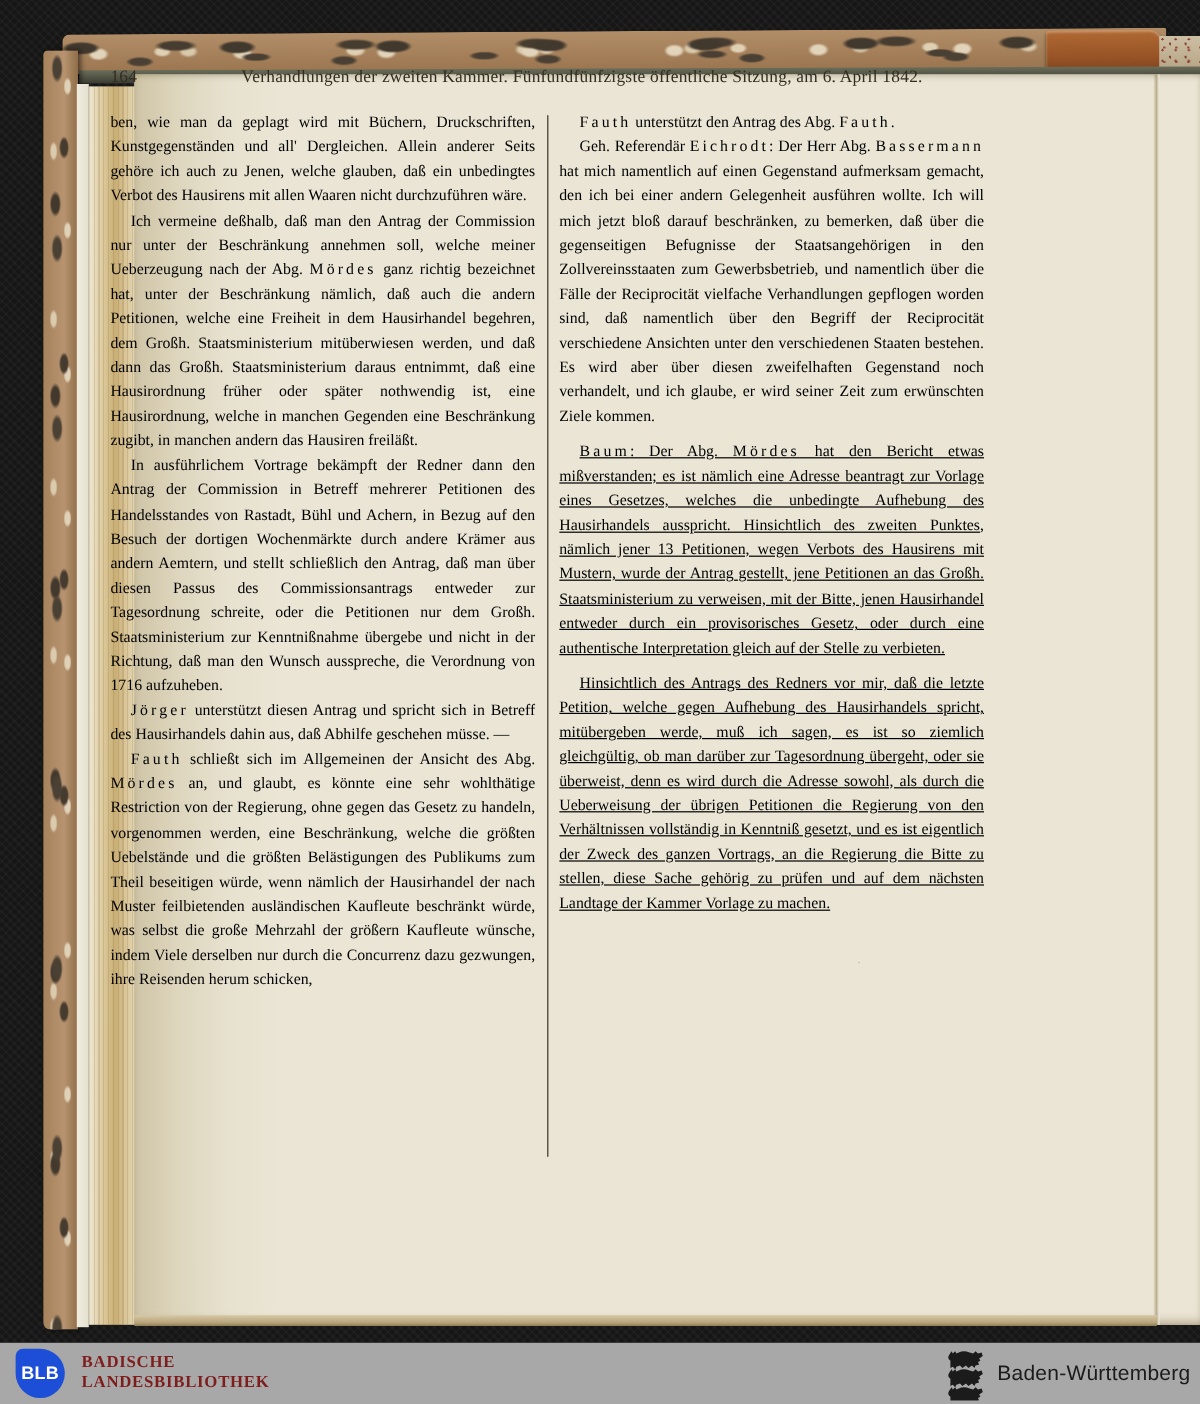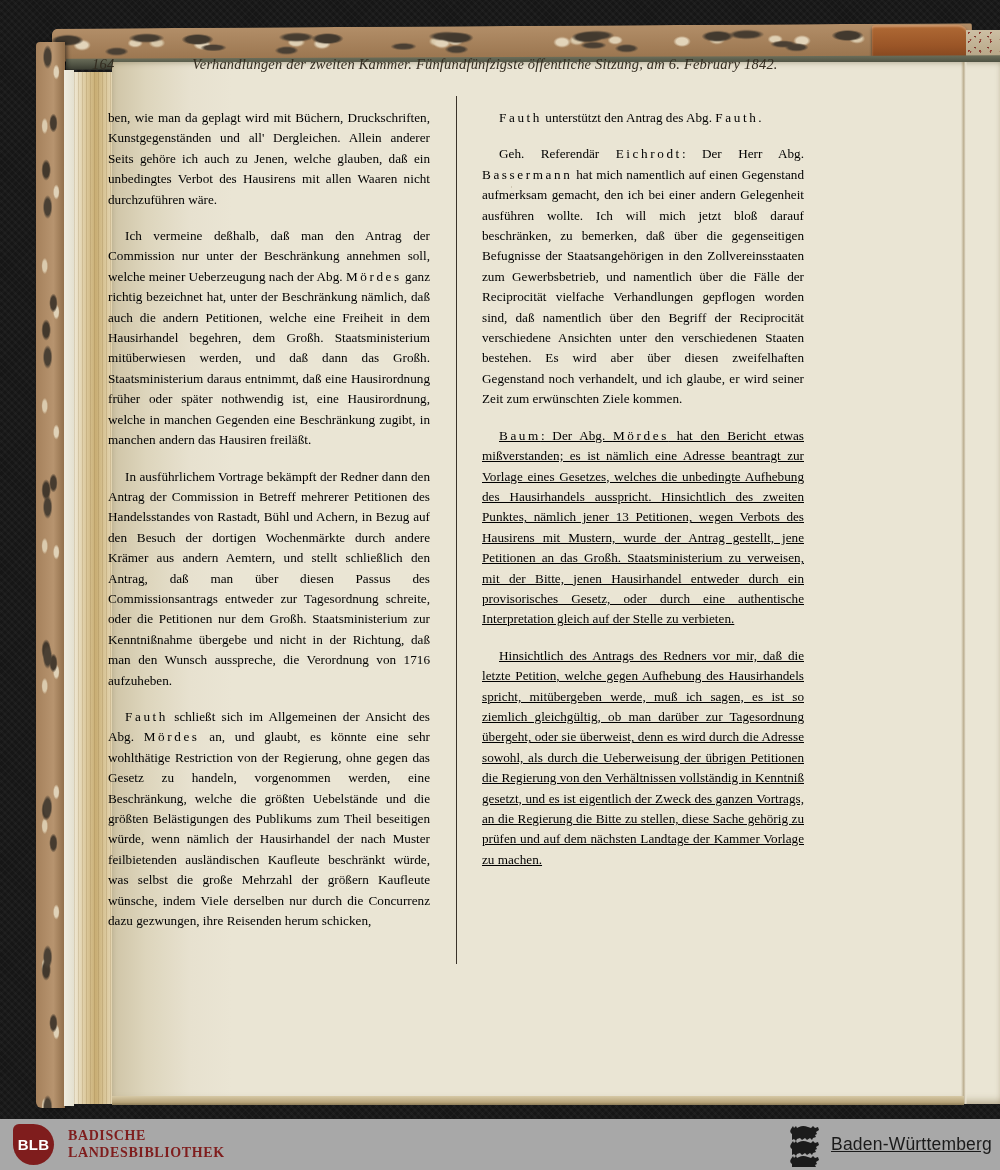--- a/index.html
+++ b/index.html
@@ -89,27 +89,27 @@
     position:absolute;left:961px;top:62px;width:6px;height:1042px;
     background:linear-gradient(90deg, transparent, rgba(150,130,90,0.55) 45%, rgba(236,231,216,0.9) 80%, transparent);
   }
   .page-bottom-stack{
     position:absolute;left:112px;top:1096px;width:852px;height:9px;
     background:linear-gradient(180deg,#d6c9a6,#b7a379 70%, #8d7c58);
   }
 
   
   .print{position:absolute;left:92px;top:56px;width:728px;color:#332c20;}
-  .page-head{display:flex;align-items:baseline;font-size:14.5px;letter-spacing:0.2px;font-style:italic;}
+  .page-head{display:flex;align-items:baseline;font-size:14.5px;letter-spacing:0.2px;}
   .page-num{width:58px;}
   .head-title{flex:1;text-align:center;}
   .text-block{position:absolute;left:92px;top:92px;width:728px;height:878px;display:flex;gap:20px;}
   .col{width:354px;height:100%;overflow:hidden;text-align:justify;font-size:13.2px;line-height:20.4px;}
   .col-divider{position:absolute;left:456px;top:96px;width:1px;height:868px;background:#3a332a;}
-  .para{margin:16px;text-indent:17px;}
+  .para{margin:0;text-indent:17px;}
   .para.noind{text-indent:0;}
   .para.gap{margin-top:9px;text-decoration:underline;}
   .speaker{letter-spacing:2.6px;}
 
   
   .footer-bar{
     position:absolute;left:0;bottom:0;width:1000px;height:51px;
     background:#a8a8a8;
     display:flex;align-items:center;
     font-family:"Liberation Sans", sans-serif;
@@ -119,64 +119,65 @@
     border-radius:6px 50% 50% 50%;
     display:flex;align-items:center;justify-content:center;
     color:#ffffff;font-weight:bold;font-size:15px;letter-spacing:0.3px;
   }
   .lib-name{
     margin-left:14px;font-weight:bold;font-size:14px;line-height:1.2;
     color:#7f1d1d;letter-spacing:0.6px;font-family:Liberation Serif, serif;
   }
   .footer-spacer{flex:1;}
   .coat-of-arms{width:34px;height:44px;margin-right:9px;}
-  .region-name{font-size:17.5px;color:#1b1b1b;margin-right:8px;letter-spacing:0.2px;text-decoration:underline;}
+  .region-name{font-size:17.5px;color:#1b1b1b;margin-right:8px;letter-spacing:0.2px;}
 </style>
 </head>
 <body>
 
 <div class="scene">
 
   <div class="book-top-edge"></div>
   <div class="leather-corner"></div>
   <div class="fore-edge-pages"></div>
   <div class="top-page-block-edge"></div>
   <div class="left-cover-strip"></div>
   <div class="endpaper-strip"></div>
   <div class="page-stack-left"></div>
   <div class="page-main"></div>
   <div class="page-crease"></div>
   <div class="page-bottom-stack"></div>
 
   <div class="print">
     <div class="page-head">
       <span class="page-num">164</span>
-      <span class="head-title">Verhandlungen der zweiten Kammer.  Fünfundfünfzigste öffentliche Sitzung, am 6. February 1842.</span>
+      <span class="head-title">Verhandlungen der zweiten Kammer.  Fünfundfünfzigste öffentliche Sitzung, am 6. April 1842.</span>
     </div>
   </div>
 
   <div class="col-divider"></div>
 
   <div class="text-block">
     <div class="col">
         <p class="para noind">ben, wie man da geplagt wird mit Büchern, Druckschriften, Kunstgegenständen und all' Dergleichen. Allein anderer Seits gehöre ich auch zu Jenen, welche glauben, daß ein unbedingtes Verbot des Hausirens mit allen Waaren nicht durchzuführen wäre.</p>
         <p class="para">Ich vermeine deßhalb, daß man den Antrag der Commission nur unter der Beschränkung annehmen soll, welche meiner Ueberzeugung nach der Abg. <span class="speaker">Mördes</span> ganz richtig bezeichnet hat, unter der Beschränkung nämlich, daß auch die andern Petitionen, welche eine Freiheit in dem Hausirhandel begehren, dem Großh. Staatsministerium mitüberwiesen werden, und daß dann das Großh. Staatsministerium daraus entnimmt, daß eine Hausirordnung früher oder später nothwendig ist, eine Hausirordnung, welche in manchen Gegenden eine Beschränkung zugibt, in manchen andern das Hausiren freiläßt.</p>
         <p class="para">In ausführlichem Vortrage bekämpft der Redner dann den Antrag der Commission in Betreff mehrerer Petitionen des Handelsstandes von Rastadt, Bühl und Achern, in Bezug auf den Besuch der dortigen Wochenmärkte durch andere Krämer aus andern Aemtern, und stellt schließlich den Antrag, daß man über diesen Passus des Commissionsantrags entweder zur Tagesordnung schreite, oder die Petitionen nur dem Großh. Staatsministerium zur Kenntnißnahme übergebe und nicht in der Richtung, daß man den Wunsch ausspreche, die Verordnung von 1716 aufzuheben.</p>
+        <p class="para"><span class="speaker">Jörger</span> unterstützt diesen Antrag und spricht sich in Betreff des Hausirhandels dahin aus, daß Abhilfe geschehen müsse. —</p>
         <p class="para"><span class="speaker">Fauth</span> schließt sich im Allgemeinen der Ansicht des Abg. <span class="speaker">Mördes</span> an, und glaubt, es könnte eine sehr wohlthätige Restriction von der Regierung, ohne gegen das Gesetz zu handeln, vorgenommen werden, eine Beschränkung, welche die größten Uebelstände und die größten Belästigungen des Publikums zum Theil beseitigen würde, wenn nämlich der Hausirhandel der nach Muster feilbietenden ausländischen Kaufleute beschränkt würde, was selbst die große Mehrzahl der größern Kaufleute wünsche, indem Viele derselben nur durch die Concurrenz dazu gezwungen, ihre Reisenden herum schicken,</p>
       </div>
     <div class="col">
         <p class="para"><span class="speaker">Fauth</span> unterstützt den Antrag des Abg. <span class="speaker">Fauth</span>.</p>
         <p class="para">Geh. Referendär <span class="speaker">Eichrodt</span>: Der Herr Abg. <span class="speaker">Bassermann</span> hat mich namentlich auf einen Gegenstand aufmerksam gemacht, den ich bei einer andern Gelegenheit ausführen wollte. Ich will mich jetzt bloß darauf beschränken, zu bemerken, daß über die gegenseitigen Befugnisse der Staatsangehörigen in den Zollvereinsstaaten zum Gewerbsbetrieb, und namentlich über die Fälle der Reciprocität vielfache Verhandlungen gepflogen worden sind, daß namentlich über den Begriff der Reciprocität verschiedene Ansichten unter den verschiedenen Staaten bestehen. Es wird aber über diesen zweifelhaften Gegenstand noch verhandelt, und ich glaube, er wird seiner Zeit zum erwünschten Ziele kommen.</p>
         <p class="para gap"><span class="speaker">Baum</span>: Der Abg. <span class="speaker">Mördes</span> hat den Bericht etwas mißverstanden; es ist nämlich eine Adresse beantragt zur Vorlage eines Gesetzes, welches die unbedingte Aufhebung des Hausirhandels ausspricht. Hinsichtlich des zweiten Punktes, nämlich jener 13 Petitionen, wegen Verbots des Hausirens mit Mustern, wurde der Antrag gestellt, jene Petitionen an das Großh. Staatsministerium zu verweisen, mit der Bitte, jenen Hausirhandel entweder durch ein provisorisches Gesetz, oder durch eine authentische Interpretation gleich auf der Stelle zu verbieten.</p>
         <p class="para gap">Hinsichtlich des Antrags des Redners vor mir, daß die letzte Petition, welche gegen Aufhebung des Hausirhandels spricht, mitübergeben werde, muß ich sagen, es ist so ziemlich gleichgültig, ob man darüber zur Tagesordnung übergeht, oder sie überweist, denn es wird durch die Adresse sowohl, als durch die Ueberweisung der übrigen Petitionen die Regierung von den Verhältnissen vollständig in Kenntniß gesetzt, und es ist eigentlich der Zweck des ganzen Vortrags, an die Regierung die Bitte zu stellen, diese Sache gehörig zu prüfen und auf dem nächsten Landtage der Kammer Vorlage zu machen.</p>
       </div>
   </div>
 
   <div class="footer-bar">
-    <div class="blb-logo" style="background: #7f1d1d;">BLB</div>
+    <div class="blb-logo" style="background: #1d4ed8;">BLB</div>
     <div class="lib-name">
       <div>BADISCHE</div>
       <div>LANDESBIBLIOTHEK</div>
     </div>
     <div class="footer-spacer"></div>
     <svg class="coat-of-arms" viewBox="0 0 34 44" xmlns="http://www.w3.org/2000/svg" aria-hidden="true">
       <g fill="#1b1b1b">
         <g id="lion">
           <path d="M4 11 q-3 -2 -1 -5 l2 -3 1 2 2 -2 1 2 2 -1 q4 -2 9 0 l3 1 2 -2 2 2 3 -1 1 3 -3 2 1 2 -2 1 1 2 -3 1 -1 2 -2 -2 -3 2 -2 -2 -3 2 -2 -2 -3 1 -1 2 -2 -2 -2 1 z"></path>
         </g>

